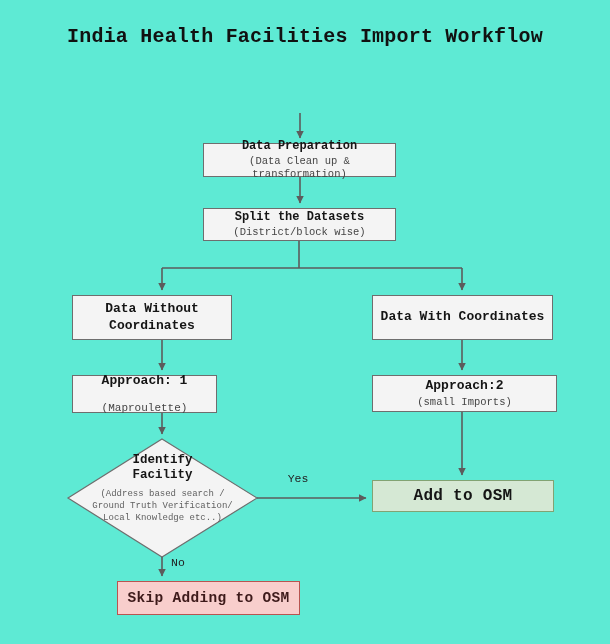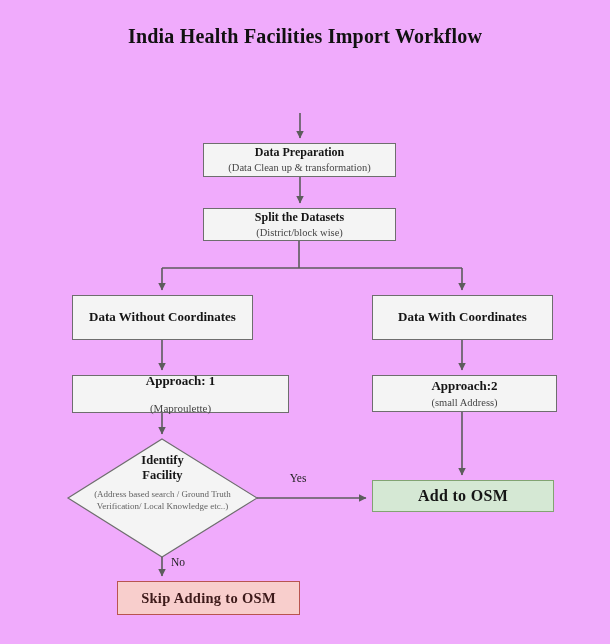--- a/index.html
+++ b/index.html
@@ -1,18 +1,18 @@
 <!DOCTYPE html>
 <html style="--box-fill: #f4f4f4; --box-border: #6e6e6e; --ellipse-border: #4a4a4a; --line: #5c5c5c; --add-fill: #d5e8d4; --add-border: #82a373; --skip-fill: #f8cecc; --skip-border: #b85450; --skip-text: #3d1a1a;"><head>
 <meta charset="utf-8">
 <style>
   html,body{margin:0;padding:0;background:#ffffff;}
   #stage{
-    position:relative;width:610px;height:644px;background:#f0abfc;overflow:hidden;
-    font-family:Liberation Serif, serif;
+    position:relative;width:610px;height:644px;background:#5eead4;overflow:hidden;
+    font-family:Liberation Mono, monospace;
   }
   #title{
     position:absolute;left:0;top:25px;width:610px;text-align:center;
     font-size:20px;font-weight:bold;color:#111;letter-spacing:.2px;
   }
   svg.wires{position:absolute;left:0;top:0;width:610px;height:644px;}
   .wire{stroke:var(--line);stroke-width:1.6;fill:none;}
   .diamond{fill:var(--box-fill);stroke:var(--box-border);stroke-width:1.2;}
   .arrowhead{fill:var(--line);}
   .node{
@@ -76,36 +76,36 @@
   <div class="node" style="left:203px;top:143px;width:193px;height:34px;">
     <span class="label">Data Preparation</span>
     <span class="sub">(Data Clean up &amp; transformation)</span>
   </div>
 
   <div class="node" style="left:203px;top:208px;width:193px;height:33px;">
     <span class="label">Split the Datasets</span>
     <span class="sub">(District/block wise)</span>
   </div>
 
-  <div class="node big" style="left:72px;top:295px;width:181px;height:45px;">
+  <div class="node big" style="left:72px;top:295px;width:160px;height:45px;">
     <span class="label">Data Without Coordinates</span>
   </div>
 
   <div class="node big" style="left:372px;top:295px;width:181px;height:45px;">
     <span class="label">Data With Coordinates</span>
   </div>
 
-  <div class="node big" style="left:72px;top:375px;width:217px;height:38px;gap:12px;">
+  <div class="node big" style="left:72px;top:375px;width:145px;height:38px;gap:12px;">
     <span class="label">Approach: 1</span>
     <span class="sub" style="font-size:11px;">(Maproulette)</span>
   </div>
 
   <div class="node big" style="left:372px;top:375px;width:185px;height:37px;">
     <span class="label">Approach:2</span>
-    <span class="sub">(small Address)</span>
+    <span class="sub">(small Imports)</span>
   </div>
 
   <div id="diamond-text">
     <div class="label">Identify</div>
     <div class="label">Facility</div>
     <div class="sub">(Address based search / Ground Truth Verification/ Local Knowledge etc..)</div>
   </div>
 
   <div class="node" id="add-node" style="left:372px;top:480px;width:182px;height:32px;">
     <span class="label">Add to OSM</span>

